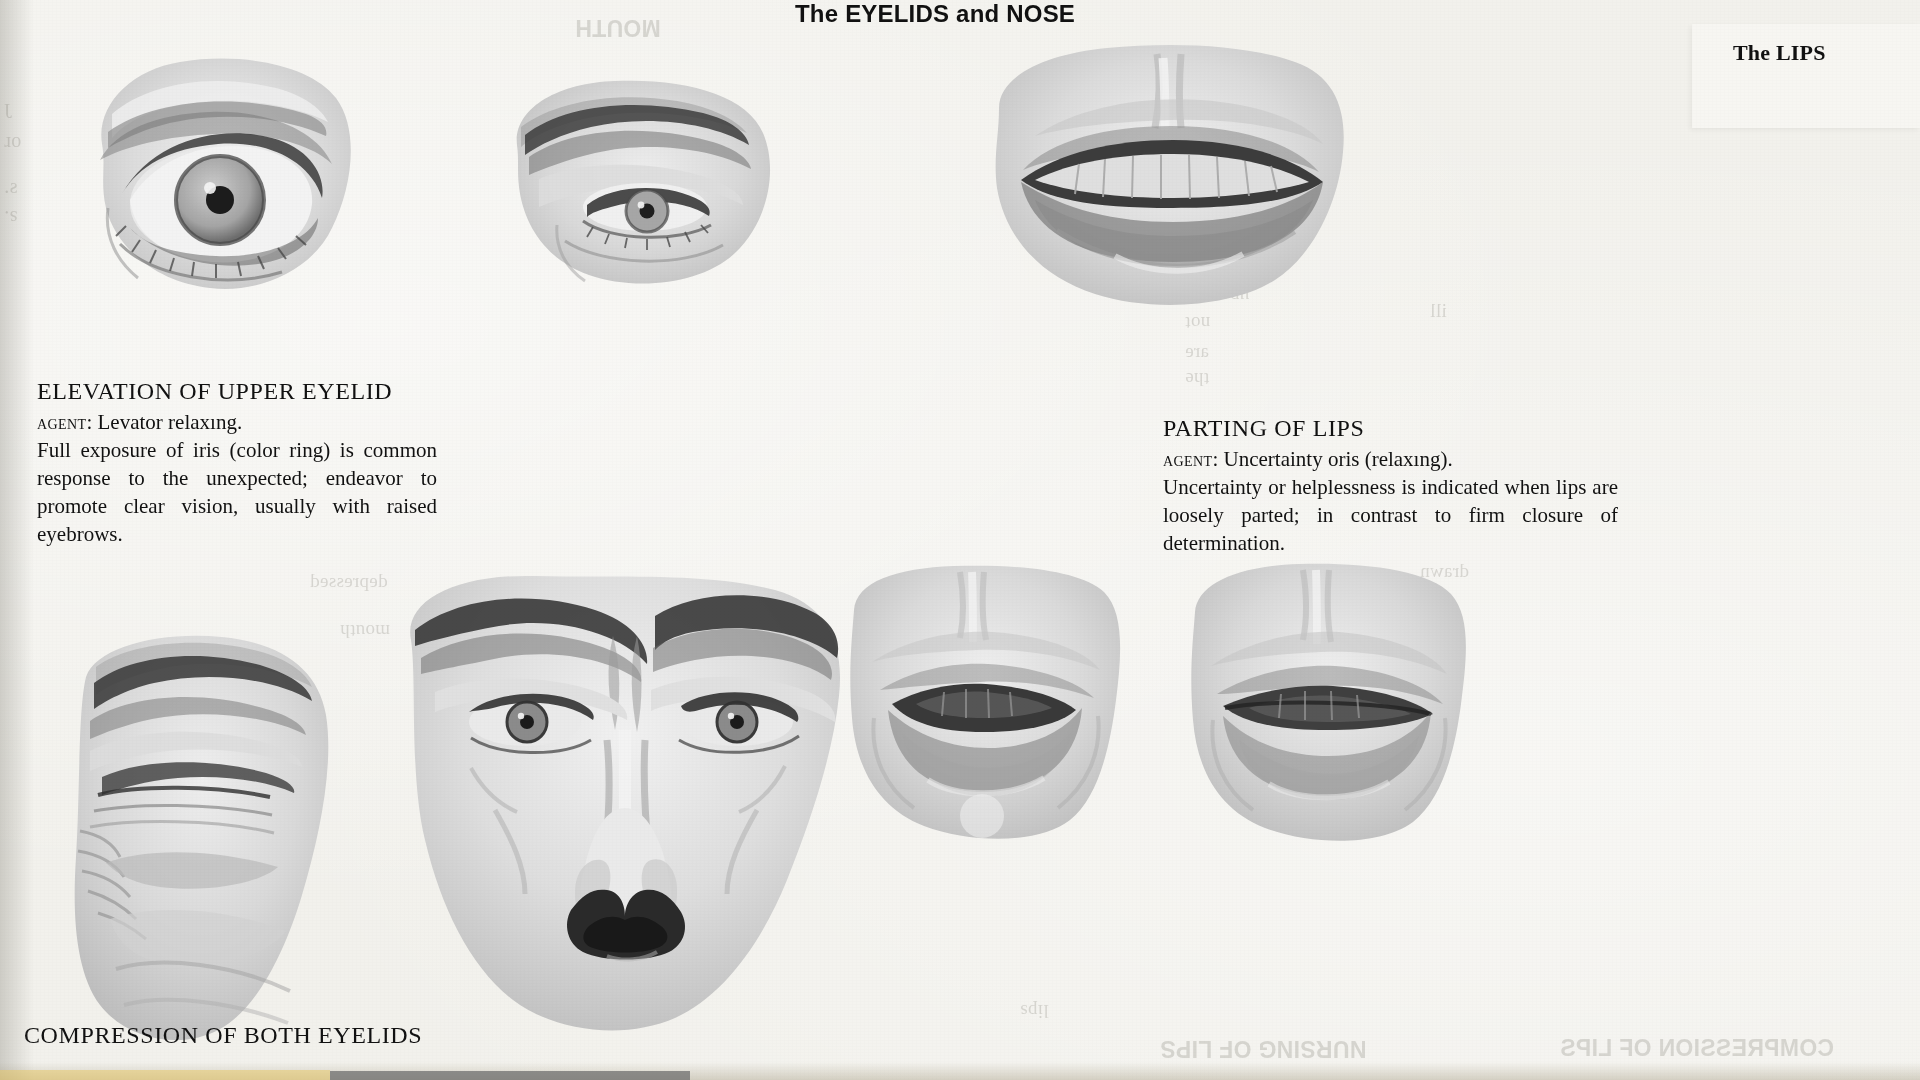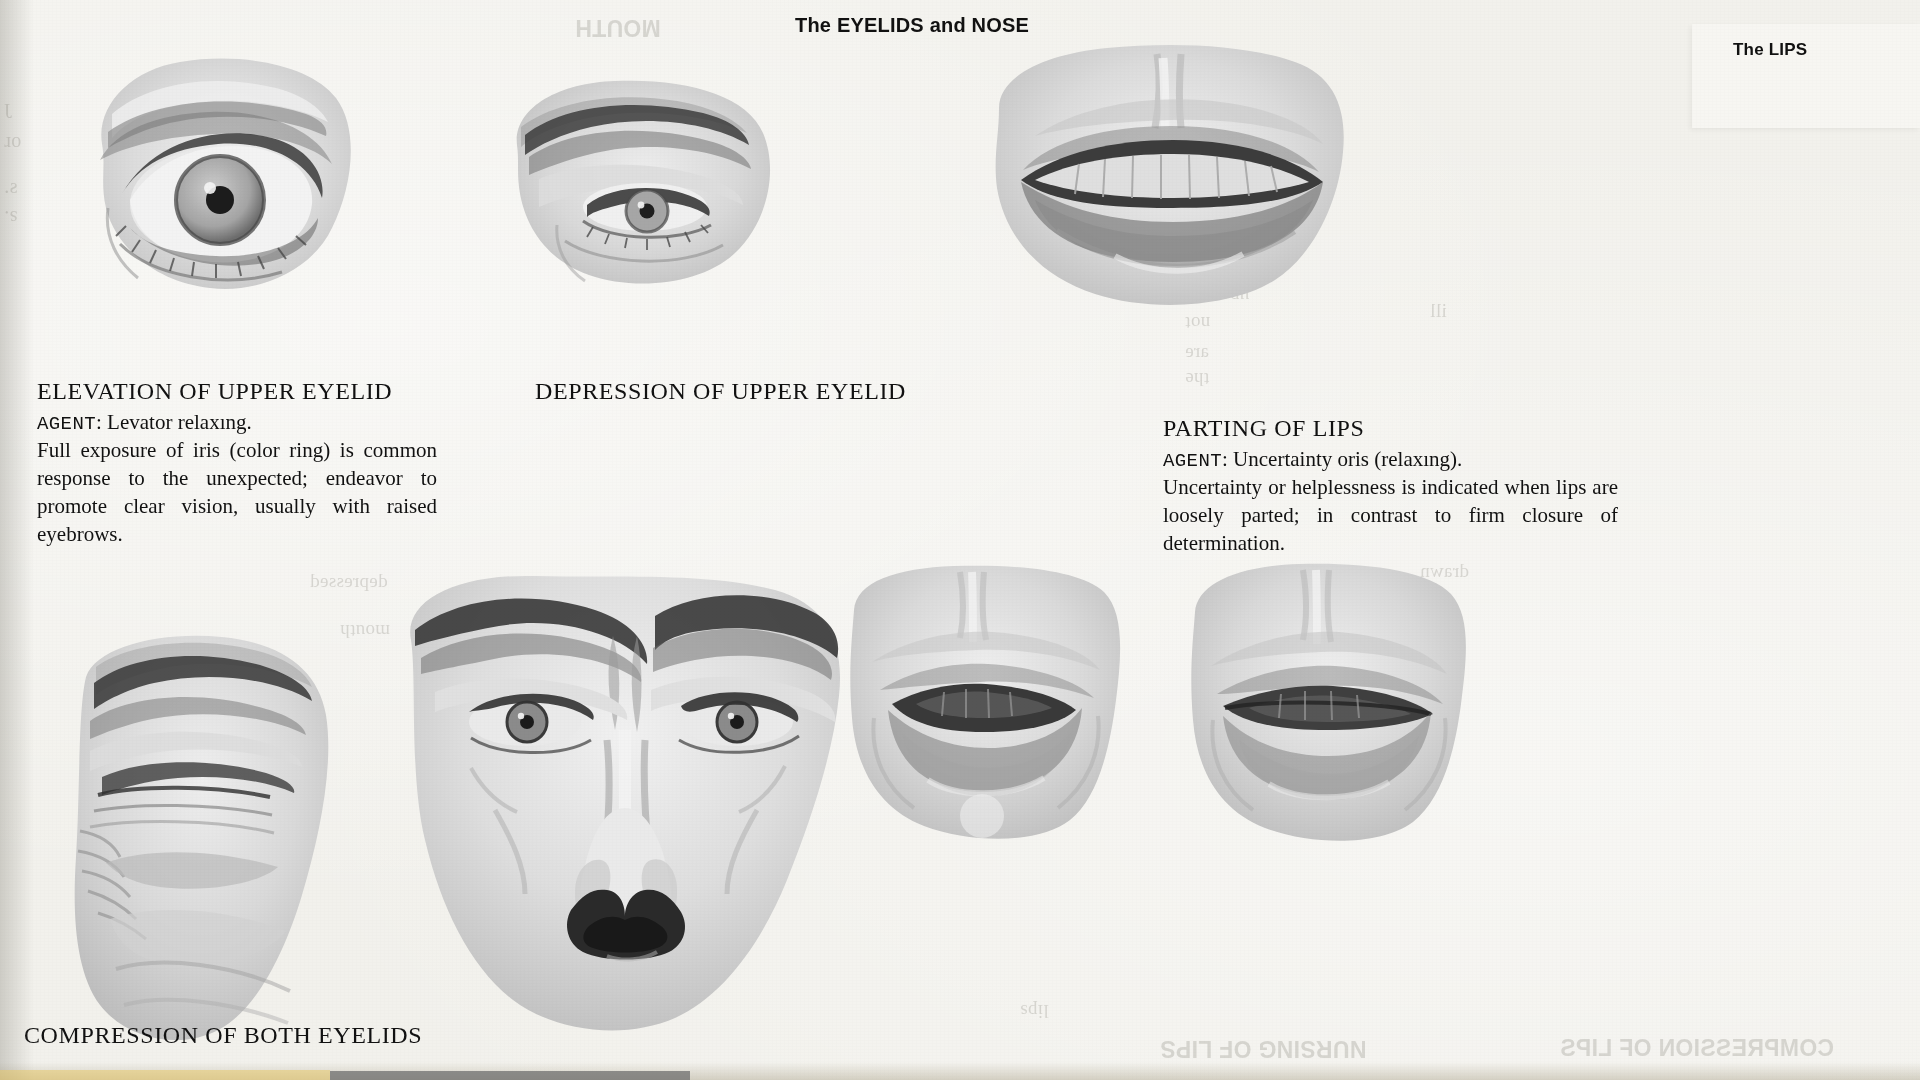--- a/index.html
+++ b/index.html
@@ -77,22 +77,22 @@
   .showthrough.flip180 { transform: rotate(180deg); }
 
   
   .hdr {
     position: absolute;
     font-family: "Liberation Sans", sans-serif;
     font-weight: bold;
     color: #111;
     letter-spacing: .2px;
   }
-  #header-eyelids-nose { left: 795px; top: 14px; font-size: 20px; }
-  #header-lips { left: 1733px; top: 40px; font-size: 17px; }
+  #header-eyelids-nose { left: 795px; top: 0; font-size: 24px; }
+  #header-lips { left: 1733px; top: 40px; font-size: 22px; font-family: Liberation Serif, serif; }
   .lips-patch {
     position: absolute;
     left: 1692px; top: 24px; width: 228px; height: 104px;
     background: #f7f6f2;
     box-shadow: -2px 2px 5px rgba(0,0,0,0.05);
   }
 
   
   .cap { position: absolute; }
   .cap .title {
@@ -103,23 +103,22 @@
     white-space: nowrap;
   }
   .cap .agentline {
     font-family: "Liberation Serif", serif;
     font-size: 21px;
     margin-top: 5px;
     color: #111;
   }
   .cap .agentline .agent {
     font-variant: small-caps;
-    font-size: 19px;
+    font-size: 14px;
     letter-spacing: .4px;
-    font-family: Liberation Mono, monospace;
   }
   .cap .body {
     font-family: "Liberation Serif", serif;
     font-size: 21px;
     line-height: 1.34;
     color: #111;
     text-align: justify;
     margin-top: 1px;
   }
 
@@ -283,21 +282,20 @@
 
   <div class="cap" style="left:37px; top:378px; width:400px;">
     <div class="title">ELEVATION OF UPPER EYELID</div>
     <div class="agentline">
       <span class="agent">AGENT</span><span>: </span><span>Levator relaxıng.</span>
     </div>
     <div class="body">Full exposure of iris (color ring) is common response to the unexpected; endeavor to promote clear vision, usually with raised eyebrows.</div>
   </div>
 
   <div class="cap" style="left:535px; top:378px; width:470px;">
-    <div class="title">DEPRESSION OF UPPER EYELID</div>
   </div>
 
   <div class="cap" style="left:1163px; top:415px; width:455px;">
     <div class="title">PARTING OF LIPS</div>
     <div class="agentline">
       <span class="agent">AGENT</span><span>: </span><span>Uncertainty oris (relaxıng).</span>
     </div>
     <div class="body">Uncertainty or helplessness is indicated when lips are loosely parted; in contrast to firm closure of determination.</div>
   </div>
 

